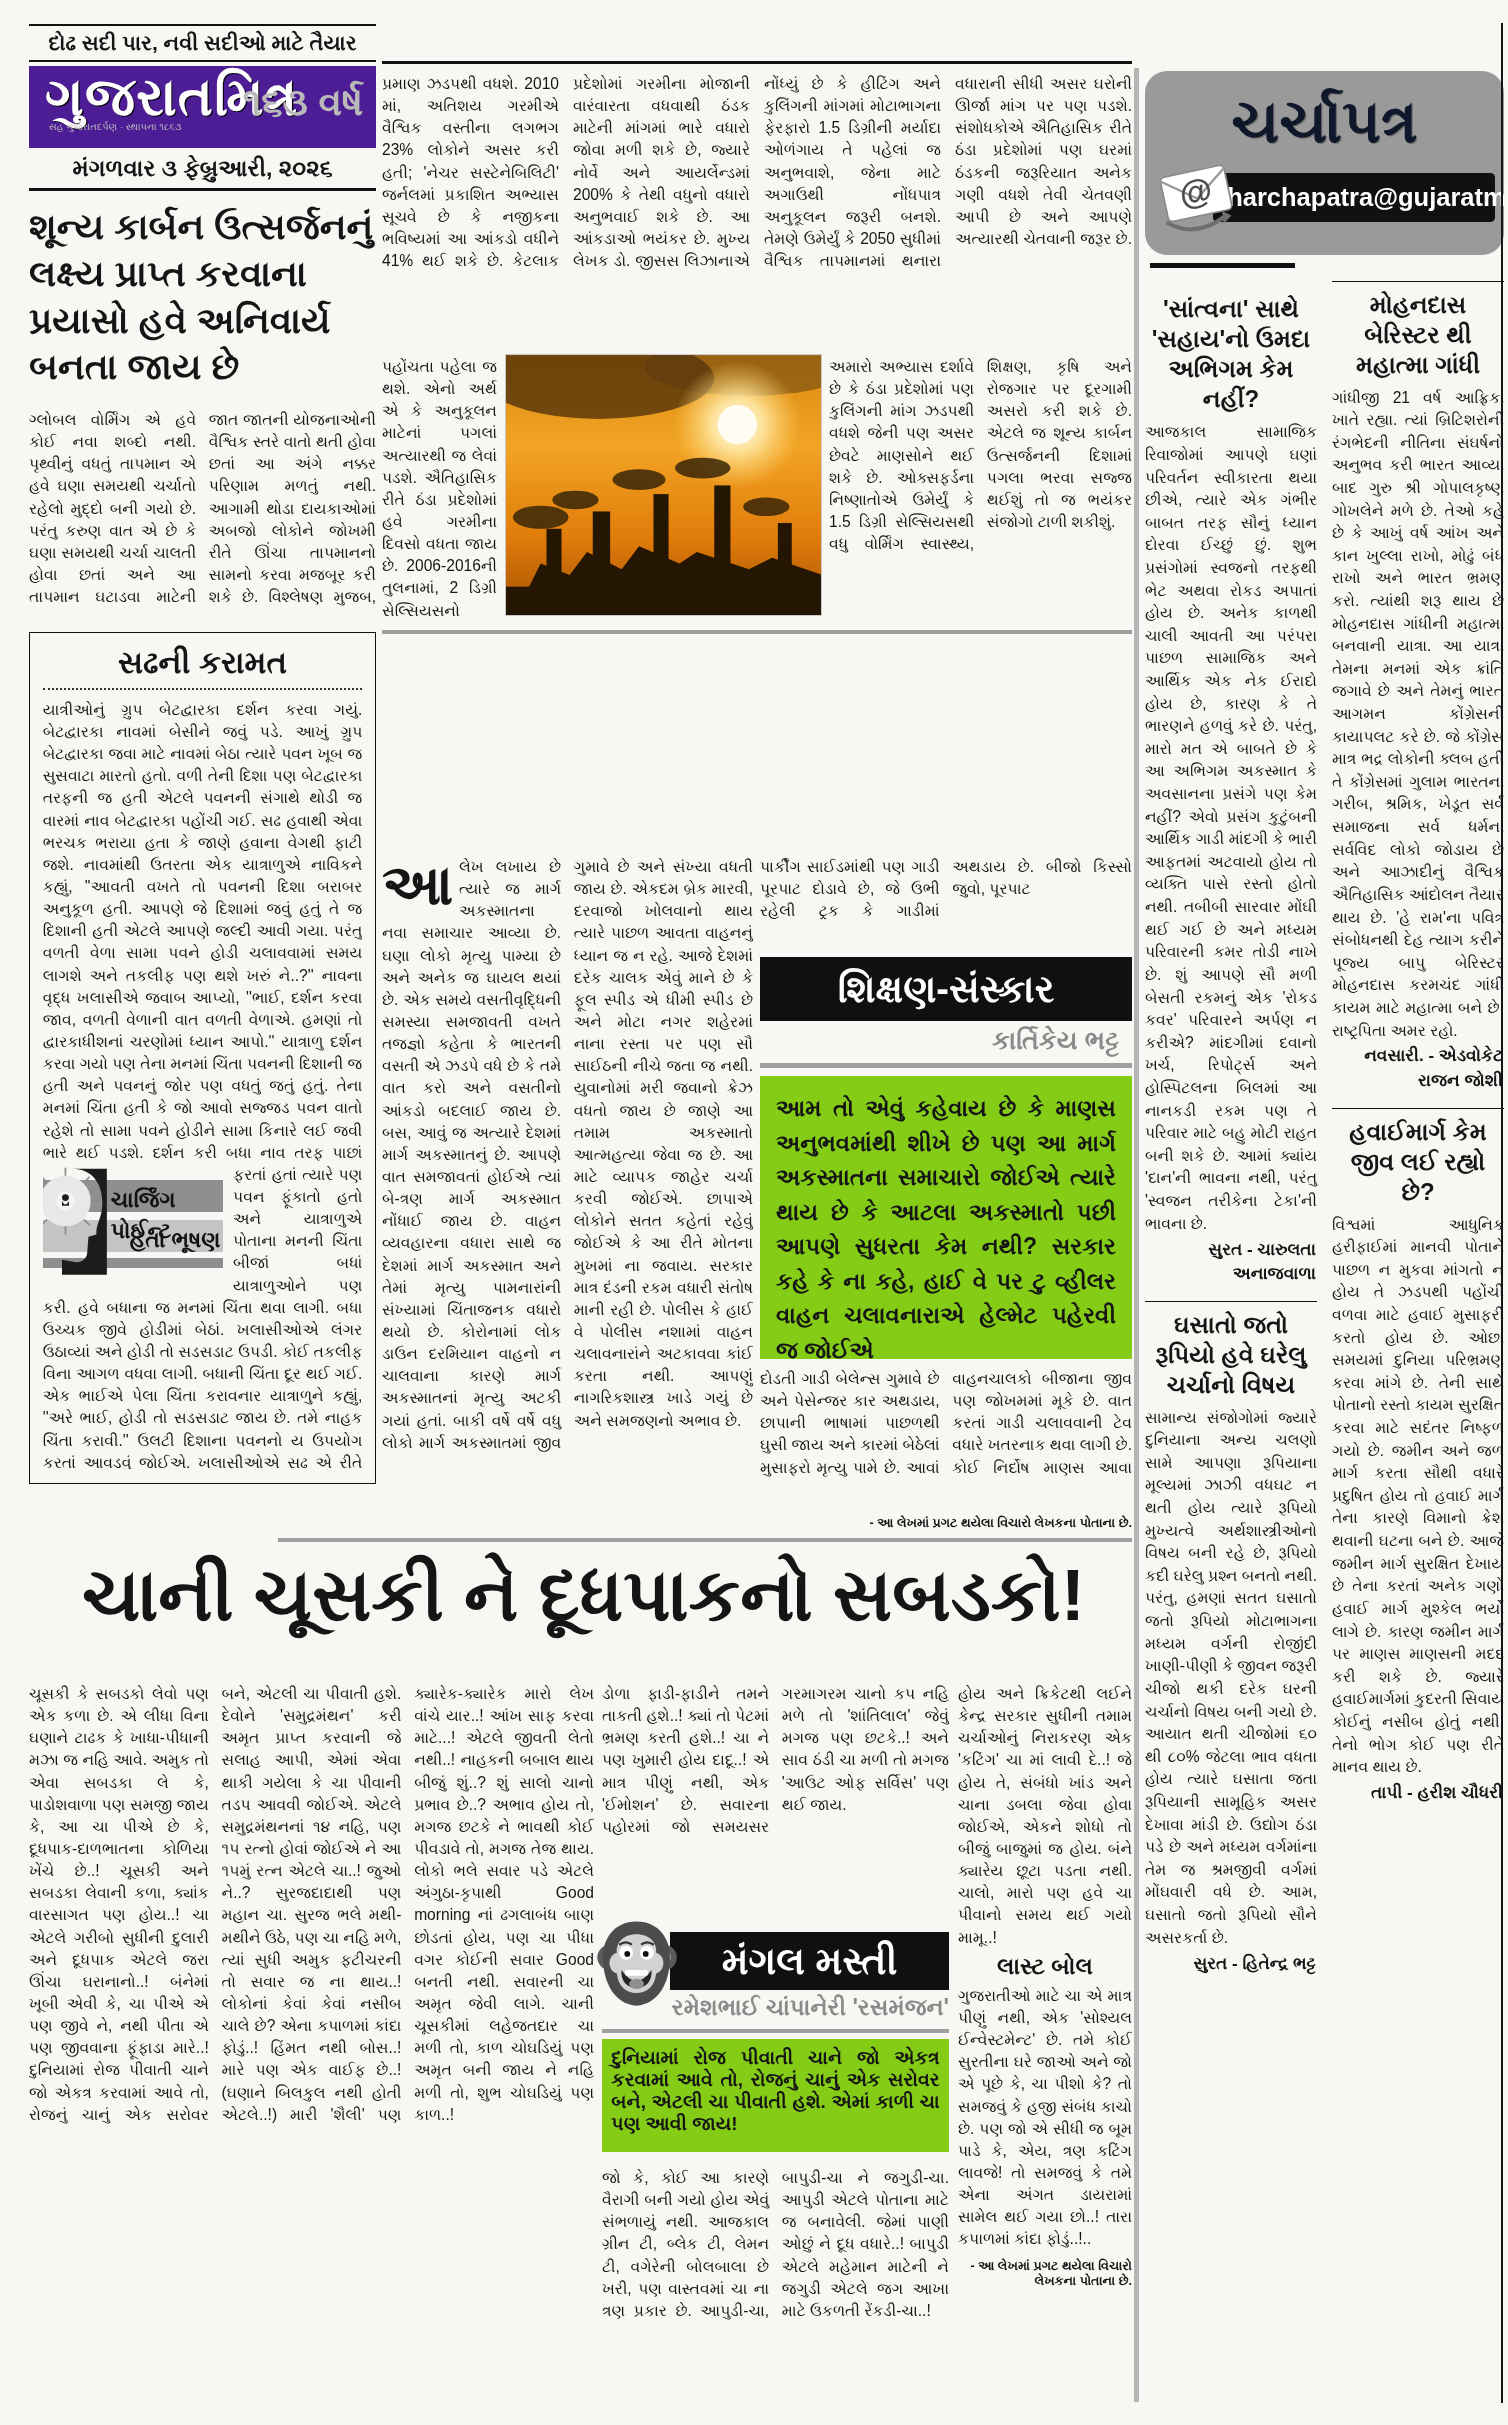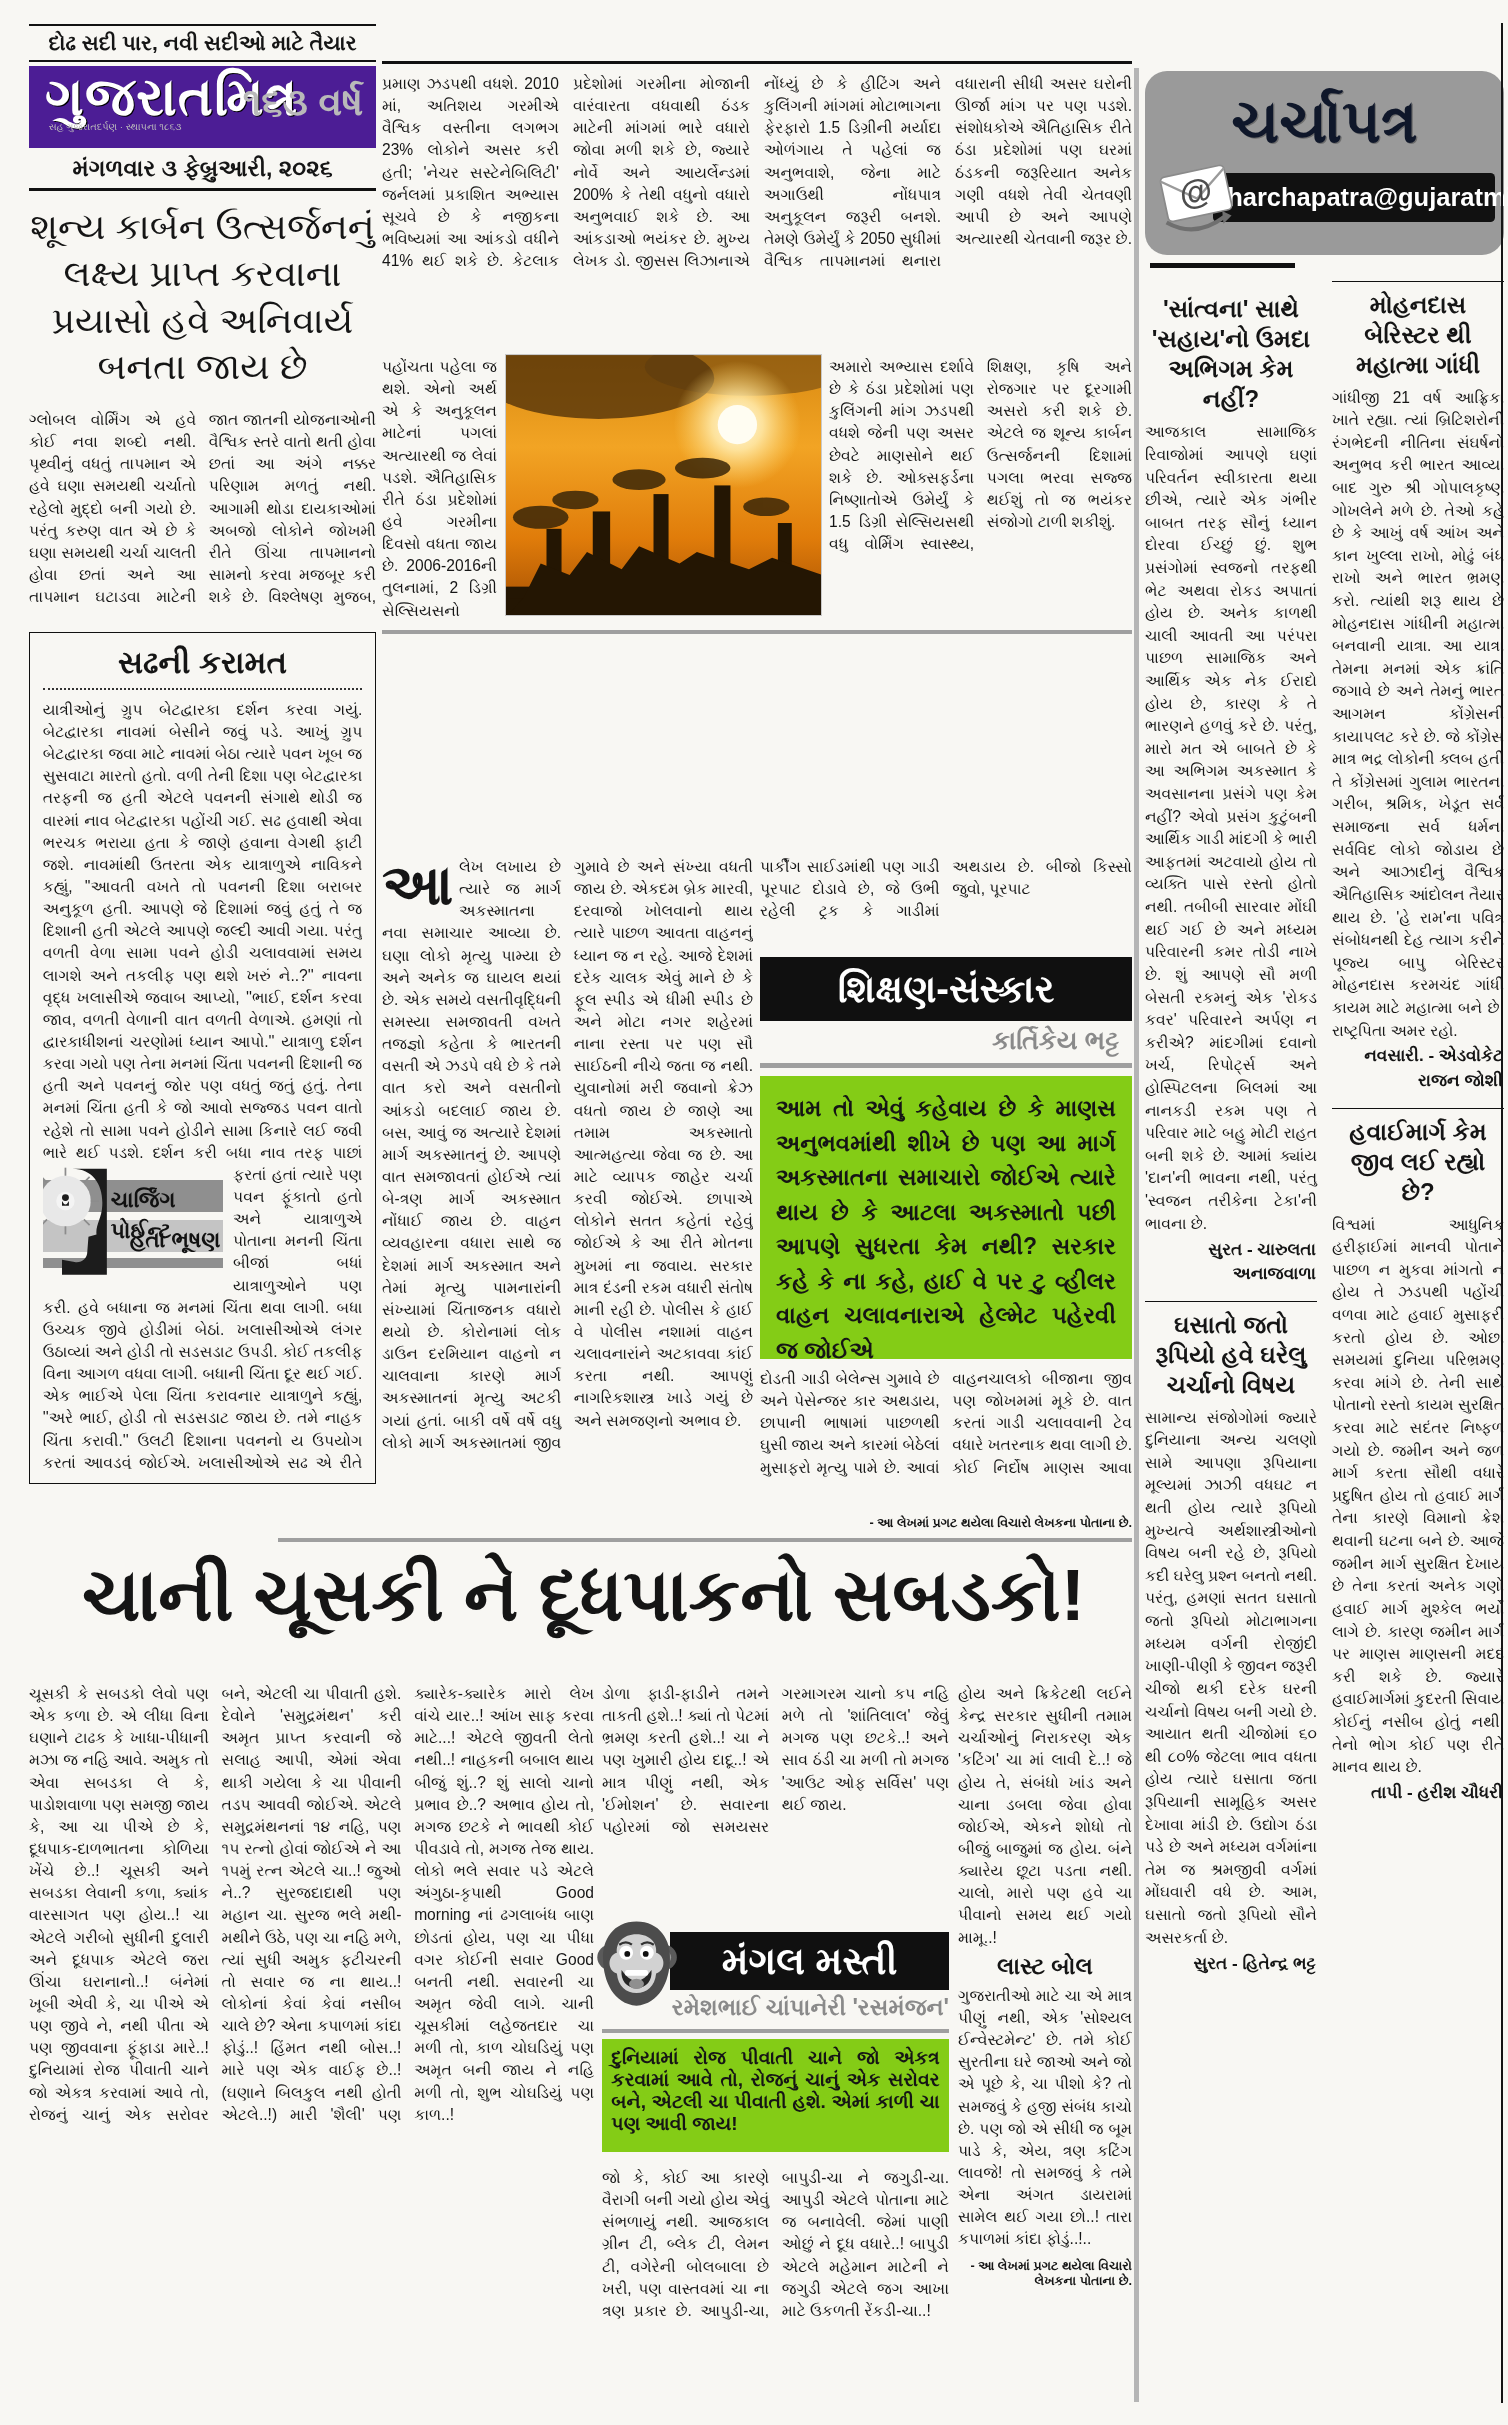--- a/index.html
+++ b/index.html
@@ -21,21 +21,21 @@
   #tagline { border-top:2.9px solid #111; border-bottom:2.9px solid #111;
     font-weight:bold; font-size:21px; text-align:center; padding:4.6px 0 5.8px; }
   #mast-box { background:#4c1d95; color:#fff; height:82px; position:relative; margin-top:3.5px; }
   #mast-title { font-size:53px; font-weight:bold; letter-spacing:1.2px; padding:4.6px 0 0 16px; line-height:1.0;
     text-shadow:1.2px 1.2px 0 #000; }
   #mast-sub { color:#bdbdbd; font-size:9.8px; padding-left:19.7px; margin-top:-2.3px; }
   #mast-years { position:absolute; right:12.7px; top:15px; font-size:38px; font-weight:bold; color:#b9b9b9; }
   #mast-date { font-size:23px; font-weight:bold; text-align:center; padding:7px 0 5.8px; }
   #mast-date-rule { height:3.5px; background:#111; }
 
-  #edit-headline { font-size:36px; font-weight:normal; text-align:center; line-height:1.3; }
+  #edit-headline { font-size:36px; font-weight:bold; text-align:left; line-height:1.3; }
 
   
   #photo { border:0.6px solid #c9c9c9; overflow:hidden; }
 
   
   #sadh-box { border:1.7px solid #111; padding:11.6px 12.7px; background:#f8f7f3; overflow:hidden; }
   #sadh-title { font-size:31px; font-weight:bold; text-align:center; padding-bottom:7px; }
   #sadh-dots { border-bottom:2.3px dotted #333; margin-bottom:9.3px; }
   .cp-badge { float:left; width:180px; height:104px; margin:5.8px 10.4px 3.5px 0; position:relative; }
   .cp-stripe1 { position:absolute; left:0; top:10.4px; width:100%; height:32px; background:#8f8f8f; }

